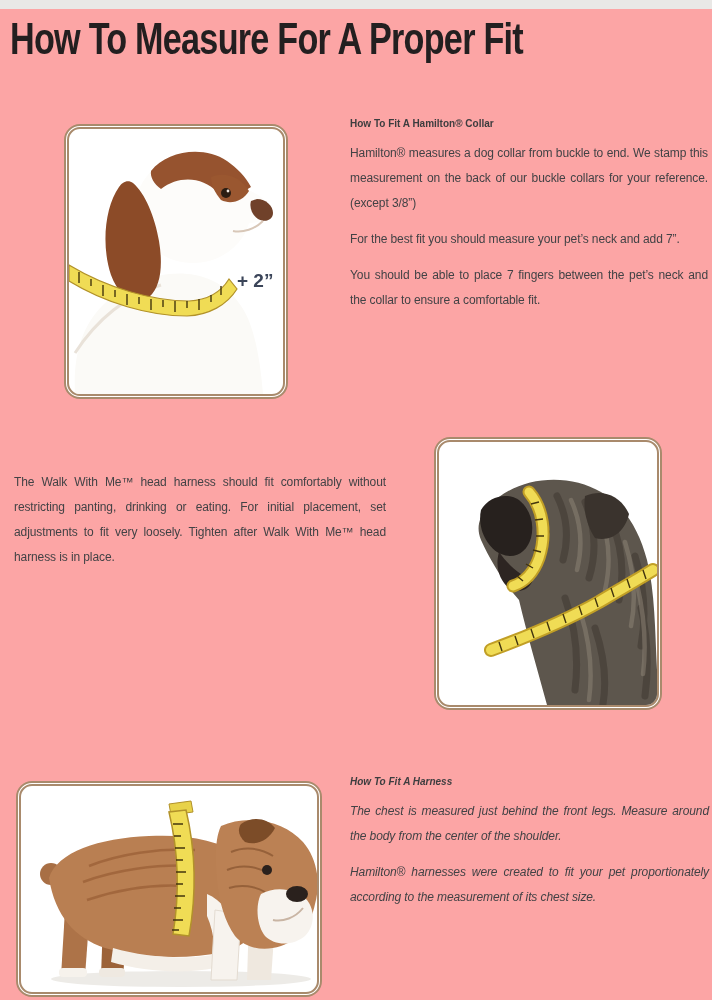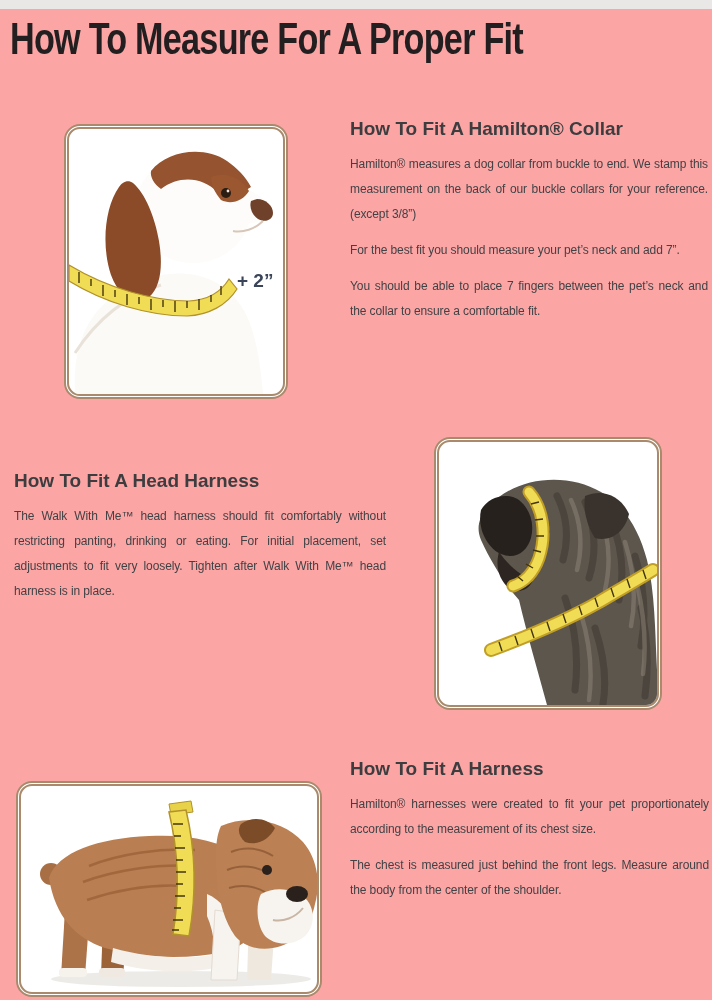--- a/index.html
+++ b/index.html
@@ -38,25 +38,25 @@
     box-sizing: border-box;
   }
   .photo-box svg { display: block; width: 100%; height: 100%; }
   .box-collar  { left: 64px;  top: 115px; width: 224px; height: 275px; }
   .box-head    { left: 434px; top: 428px; width: 228px; height: 273px; }
   .box-harness { left: 16px;  top: 772px; width: 306px; height: 216px; }
 
   .text-col { position: absolute; }
   .text-collar  { left: 350px; top: 109px; width: 358px; }
   .text-head    { left: 14px;  top: 461px; width: 372px; }
-  .text-harness { left: 350px; top: 749px; width: 359px; }
+  .text-harness { left: 350px; top: 767px; width: 359px; font-style: italic; }
 
   .sec-heading {
     margin: 0 0 12px 0;
-    font-size: 19px;
+    font-size: 10px;
     font-weight: bold;
     color: #3d3d3f;
   }
   .sec-par {
     margin: 0 0 11px 0;
     font-size: 12px;
     line-height: 25px;
     text-align: justify;
     color: #424245;
     letter-spacing: -0.1px;
@@ -107,21 +107,20 @@
   </div>
 
   <div class="text-col text-collar">
     <h2 class="sec-heading">How To Fit A Hamilton® Collar</h2>
     <p class="sec-par">Hamilton® measures a dog collar from buckle to end.  We stamp this measurement on the back of our buckle collars for your reference. (except 3/8”)</p>
     <p class="sec-par">For the best fit you should measure your pet’s neck and add 7”.</p>
     <p class="sec-par">You should be able to place 7 fingers between the pet’s neck and the collar to ensure a comfortable fit.</p>
   </div>
 
   <div class="text-col text-head">
-    <h2 class="sec-heading">How To Fit A Head Harness</h2>
     <p class="sec-par">The Walk With Me™ head harness should fit comfortably without restricting panting, drinking or eating. For initial placement, set adjustments to fit very loosely. Tighten after Walk With Me™ head harness is in place.</p>
   </div>
 
   <div class="photo-box box-head">
     <svg viewBox="0 0 218 263" preserveAspectRatio="none">
 
       <path d="M50,64 C78,34 128,30 162,50 C186,64 200,88 208,118 C216,150 216,188 218,228 L218,263 L108,263 C98,226 88,192 80,158 C66,142 52,120 42,98 C36,84 42,72 50,64 Z" fill="#5d564d"></path>
 
       <path d="M118,54 C128,74 130,96 124,118 M146,60 C156,84 158,110 150,136 M172,78 C182,102 186,130 180,158 M196,114 C204,140 208,172 202,204 M202,166 C208,192 210,224 206,254 M126,156 C136,184 140,216 136,248 M156,186 C164,210 168,238 164,262" stroke="#3b342e" stroke-width="7" fill="none" opacity="0.5" stroke-linecap="round"></path>
 
@@ -183,17 +182,17 @@
       <g>
         <path d="M148,18 L170,15 L172,26 L150,29 Z" fill="#e8d24a" stroke="#b2922a"></path>
         <path d="M148,26 C157,64 159,106 152,148 L168,150 C176,106 174,62 165,24 Z" fill="#f0dc55" stroke="#b2922a" stroke-width="1.5"></path>
         <path class="tick" d="M152,38 h10 M153,50 h7 M154,62 h10 M155,74 h7 M155,86 h10 M155,98 h7 M154,110 h10 M153,122 h7 M152,134 h10 M151,144 h7"></path>
       </g>
     </svg>
   </div>
 
   <div class="text-col text-harness">
     <h2 class="sec-heading">How To Fit A Harness</h2>
+    <p class="sec-par">The chest is measured just behind the front legs. Measure around the body from the center of the shoulder.</p>
     <p class="sec-par">Hamilton® harnesses were created to fit your pet proportionately according to the measurement of its chest size.</p>
-    <p class="sec-par">The chest is measured just behind the front legs. Measure around the body from the center of the shoulder.</p>
   </div>
 
 </div>
 
 </body></html>

